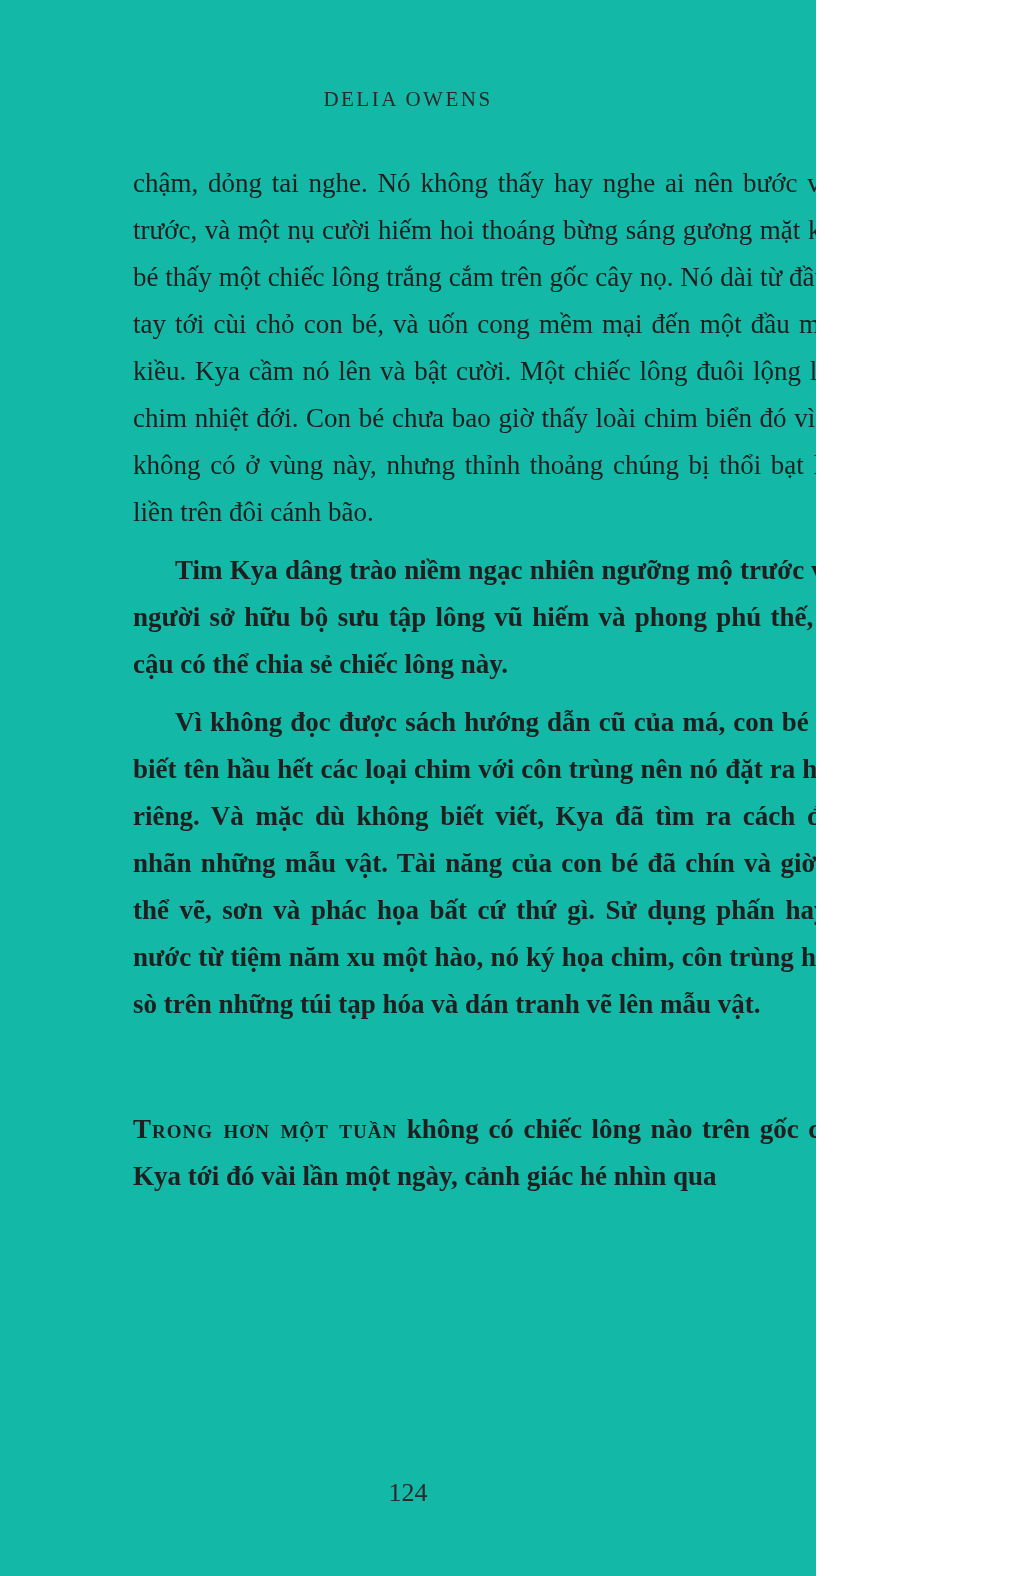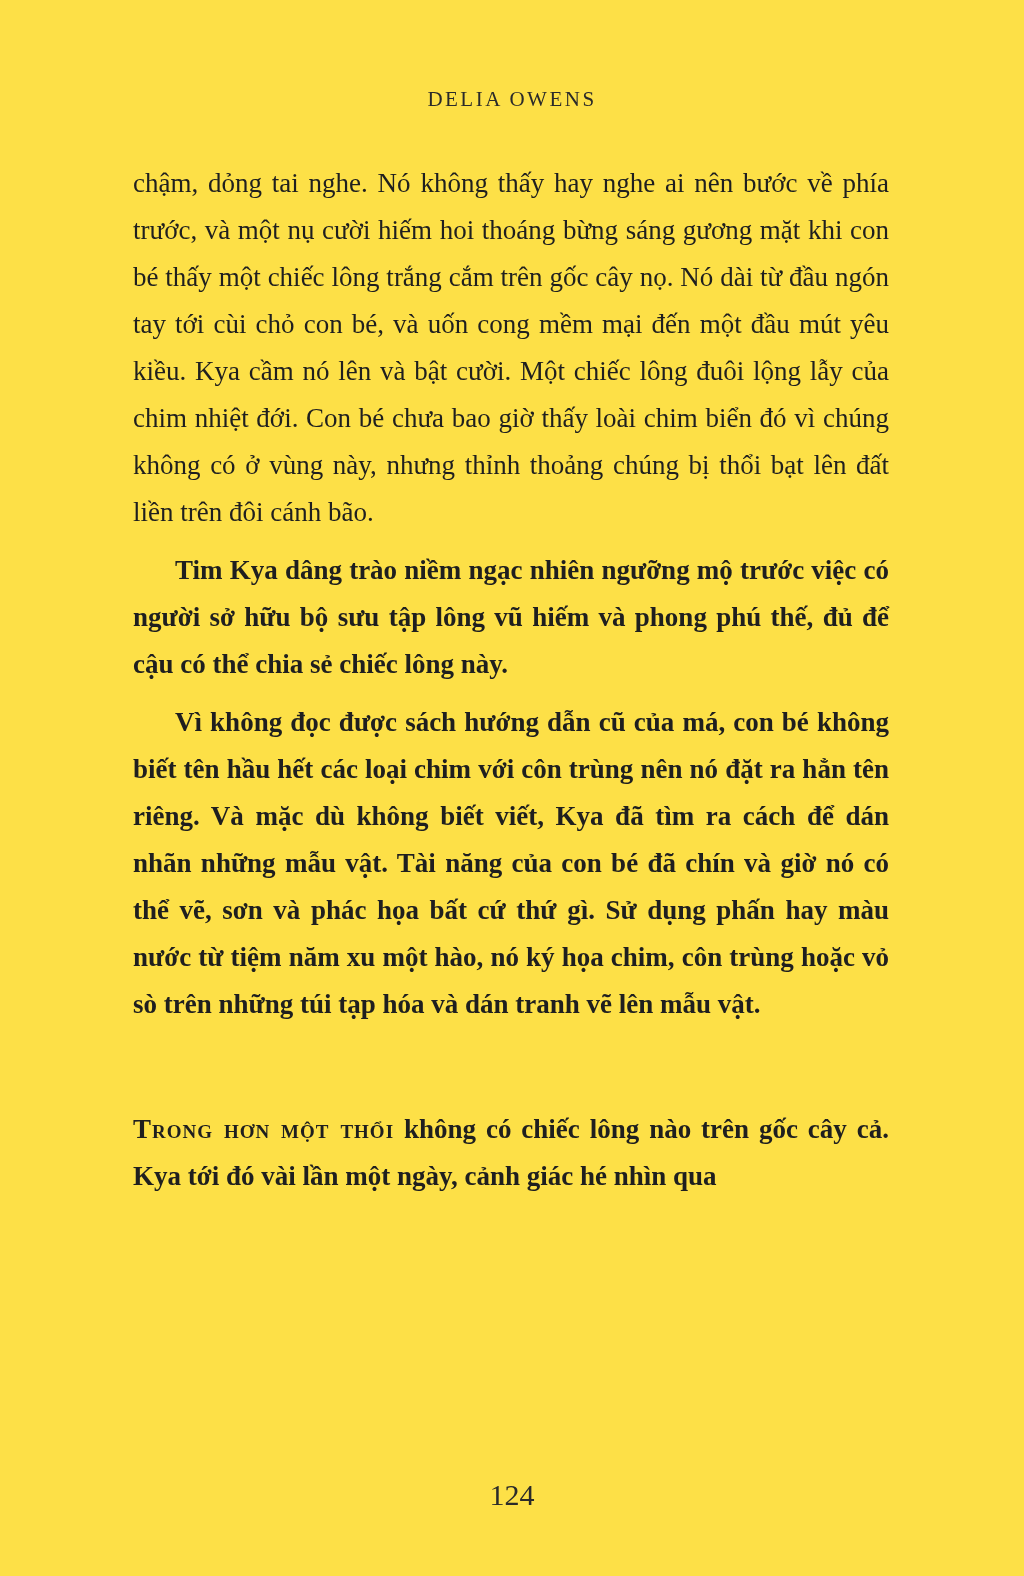--- a/index.html
+++ b/index.html
@@ -1,21 +1,21 @@
 <!DOCTYPE html>
 <html><head>
 <meta charset="utf-8">
 <style>
   * { margin: 0; padding: 0; box-sizing: border-box; }
   html, body { background: #ffffff; }
   .page {
     position: relative;
-    width: 1024px;
+    width: 816px;
     height: 1576px;
-    background: #fde047;
+    background: #14b8a6;
     overflow: hidden;
     font-family: "Liberation Serif", "DejaVu Serif", serif;
     color: #1f1f1f;
   }
   .running-header {
     position: absolute;
     top: 87px;
     left: 0;
     width: 100%;
     text-align: center;
@@ -40,39 +40,39 @@
   .smallcaps {
     font-variant: small-caps;
     letter-spacing: 1px;
   }
   .page-number {
     position: absolute;
     top: 1478px;
     left: 0;
     width: 100%;
     text-align: center;
-    font-size: 30px;
+    font-size: 26px;
     color: #2a2a2a;
   }
 </style>
 </head>
 <body>
 
 <div class="page">
 
   <div class="running-header">DELIA OWENS</div>
 
   <div class="body-text">
 
     <p class="para">chậm, dỏng tai nghe. Nó không thấy hay nghe ai nên bước về phía trước, và một nụ cười hiếm hoi thoáng bừng sáng gương mặt khi con bé thấy một chiếc lông trắng cắm trên gốc cây nọ. Nó dài từ đầu ngón tay tới cùi chỏ con bé, và uốn cong mềm mại đến một đầu mút yêu kiều. Kya cầm nó lên và bật cười. Một chiếc lông đuôi lộng lẫy của chim nhiệt đới. Con bé chưa bao giờ thấy loài chim biển đó vì chúng không có ở vùng này, nhưng thỉnh thoảng chúng bị thổi bạt lên đất liền trên đôi cánh bão.</p>
 
     <p class="para indent">Tim Kya dâng trào niềm ngạc nhiên ngưỡng mộ trước việc có người sở hữu bộ sưu tập lông vũ hiếm và phong phú thế, đủ để cậu có thể chia sẻ chiếc lông này.</p>
 
     <p class="para indent">Vì không đọc được sách hướng dẫn cũ của má, con bé không biết tên hầu hết các loại chim với côn trùng nên nó đặt ra hẳn tên riêng. Và mặc dù không biết viết, Kya đã tìm ra cách để dán nhãn những mẫu vật. Tài năng của con bé đã chín và giờ nó có thể vẽ, sơn và phác họa bất cứ thứ gì. Sử dụng phấn hay màu nước từ tiệm năm xu một hào, nó ký họa chim, côn trùng hoặc vỏ sò trên những túi tạp hóa và dán tranh vẽ lên mẫu vật.</p>
 
 
-    <p class="para section-start"><span class="smallcaps">Trong hơn một thổi</span><span> không có chiếc lông nào trên gốc cây cả. Kya tới đó vài lần một ngày, cảnh giác hé nhìn qua</span></p>
+    <p class="para section-start"><span class="smallcaps">Trong hơn một tuần</span><span> không có chiếc lông nào trên gốc cây cả. Kya tới đó vài lần một ngày, cảnh giác hé nhìn qua</span></p>
 
   </div>
 
   <div class="page-number">124</div>
 
 </div>
 
 </body></html>

